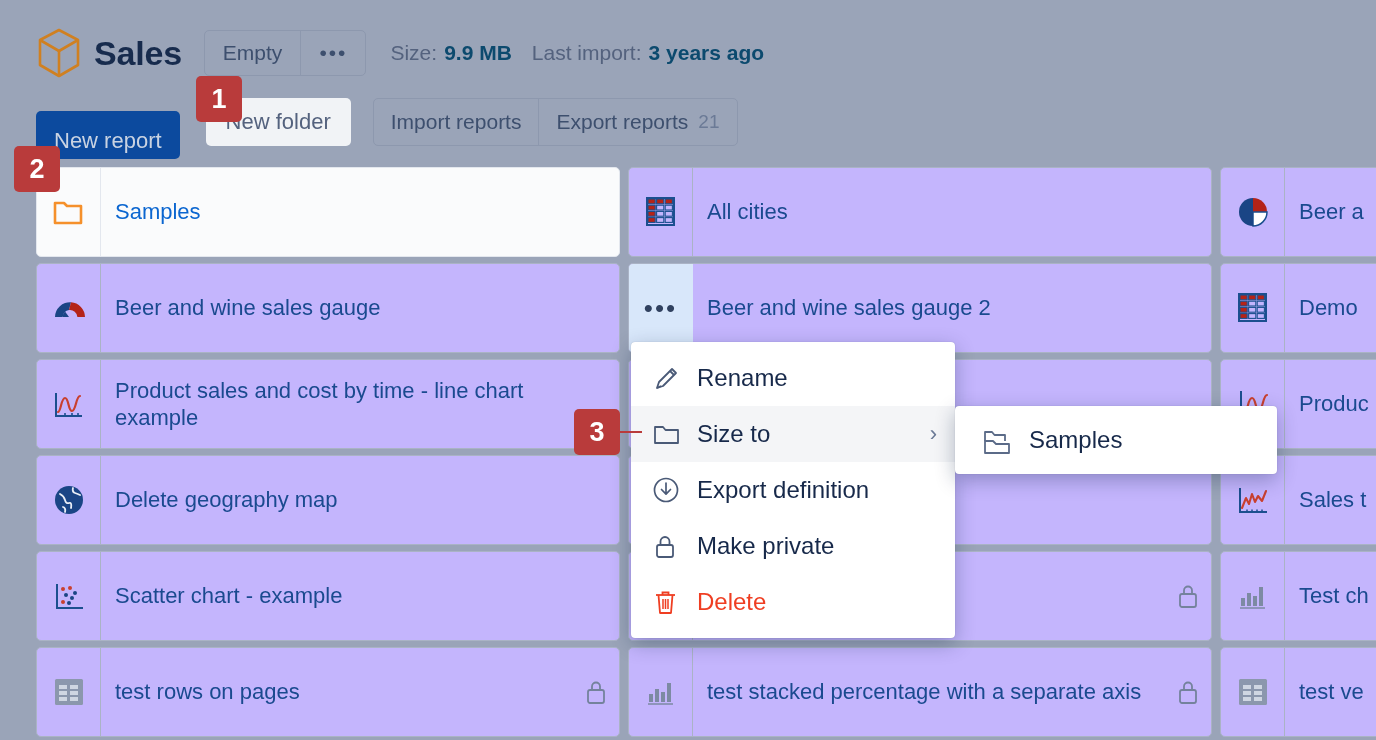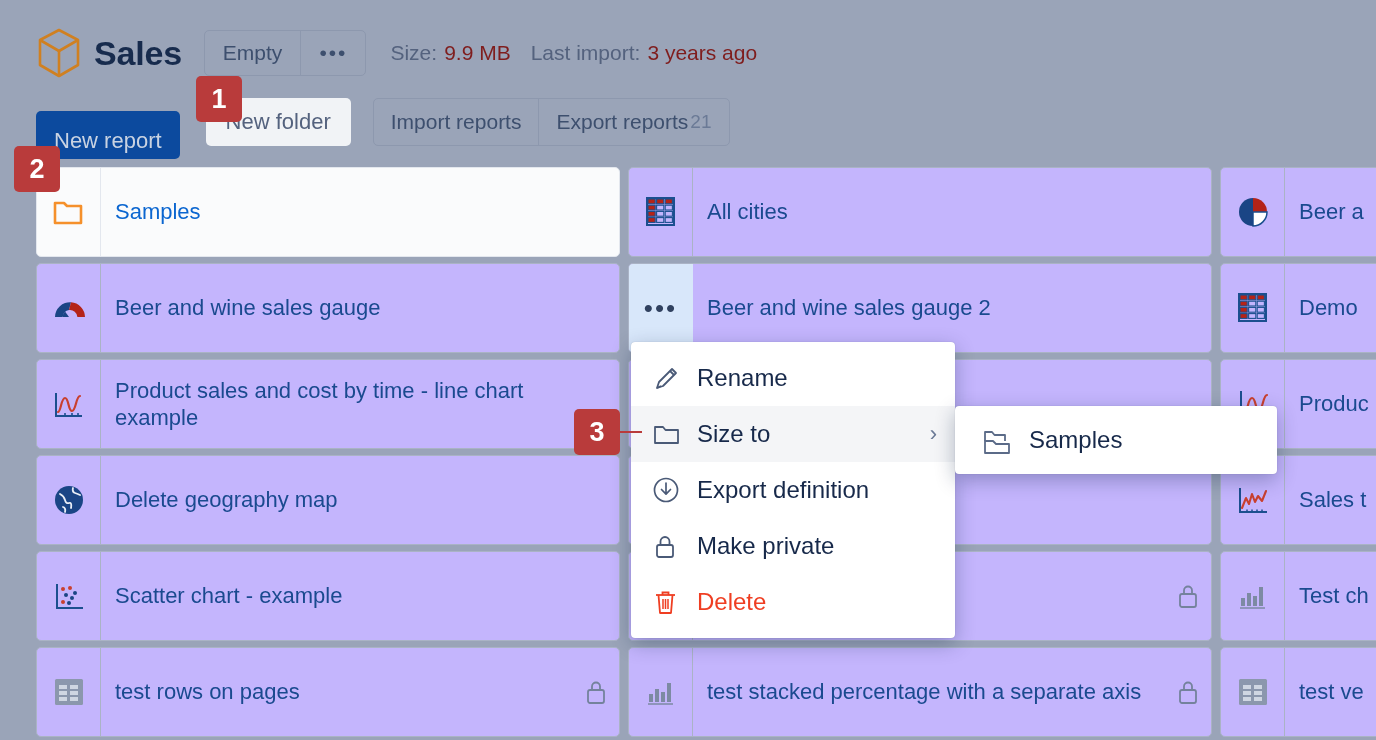--- a/index.html
+++ b/index.html
@@ -56,21 +56,21 @@
   .btn-group > .gbtn:last-child { border-right: none; }
   .btn-dots { letter-spacing: 2px; font-size: 22px; padding: 0 16px; }
   .meta {
     display: flex;
     align-items: center;
     margin-left: 24px;
     font-size: 21px;
     color: #54627e;
     white-space: nowrap;
   }
-  .meta b { color: #7f1d1d; font-weight: normal; }
+  .meta b { color: #0c4a6e; font-weight: bold; }
   .meta .mgap { margin-left: 20px; }
 
   
   .toolbar {
     position: absolute;
     left: 36px; top: 98px;
     display: flex;
     align-items: center;
     height: 48px;
   }
@@ -94,21 +94,21 @@
     padding: 0 20px;
     margin-left: 26px;
     font-family: inherit;
     cursor: pointer;
   }
   .toolbar .btn-group {
     margin-left: 22px;
     height: 48px;
   }
   .toolbar .btn-group .gbtn { font-size: 21px; padding: 0 17px; }
-  .count-badge { color: #6b7a96; margin-left: 2px; font-size: 19px; }
+  .count-badge { color: #6b7a96; margin-left: 10px; font-size: 19px; }
 
   
   .grid {
     position: absolute;
     left: 36px; top: 167px;
     width: 1520px;
     display: grid;
     grid-template-columns: 584px 584px 584px;
     column-gap: 8px;
     row-gap: 6px;

